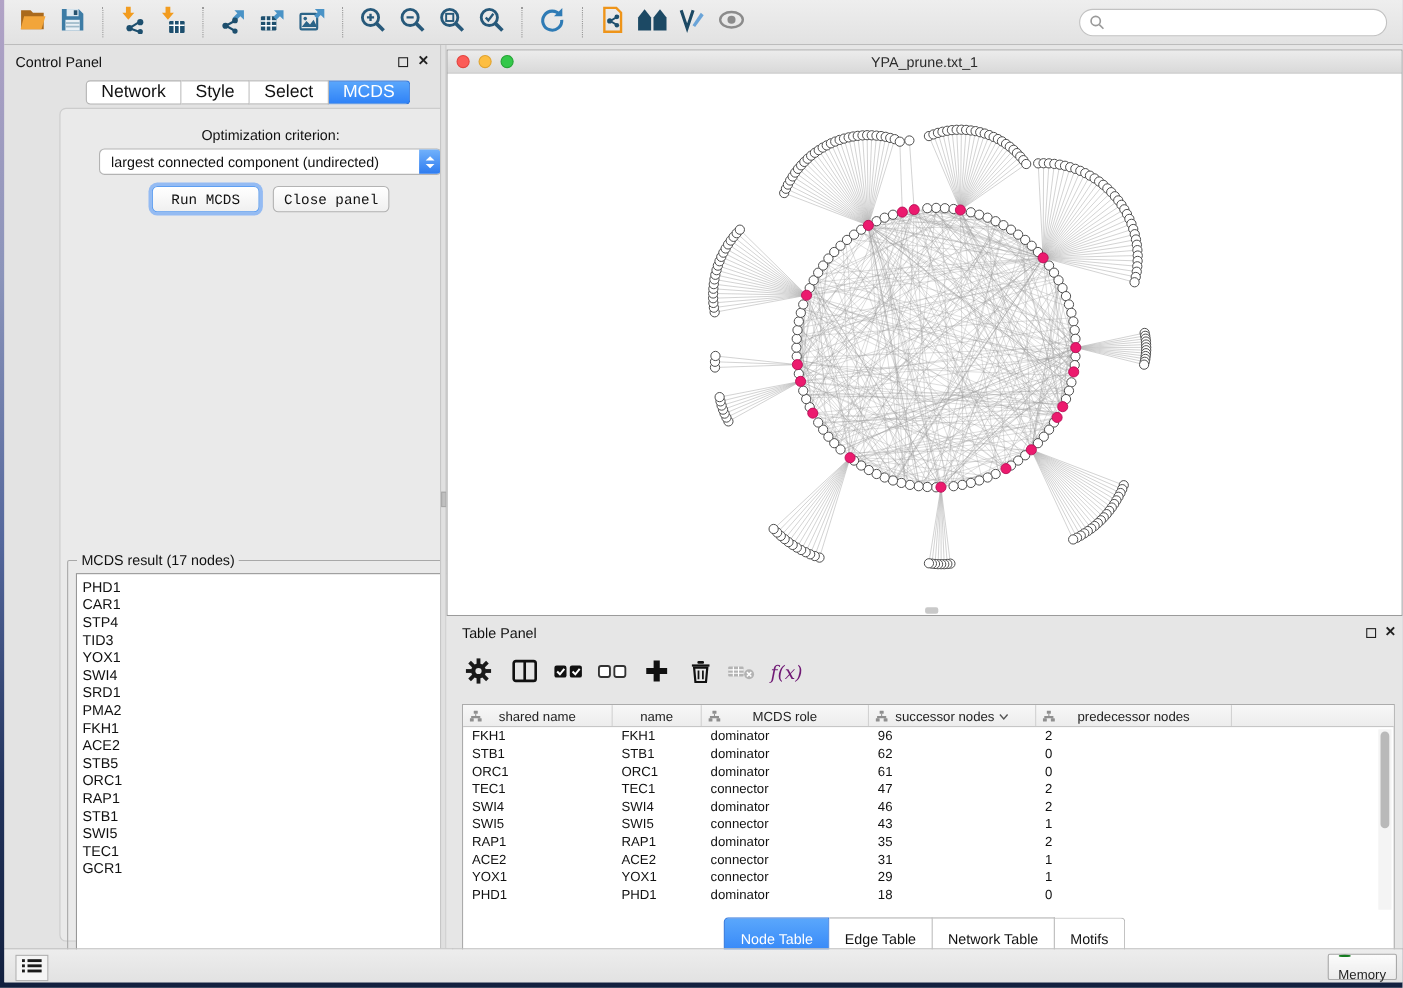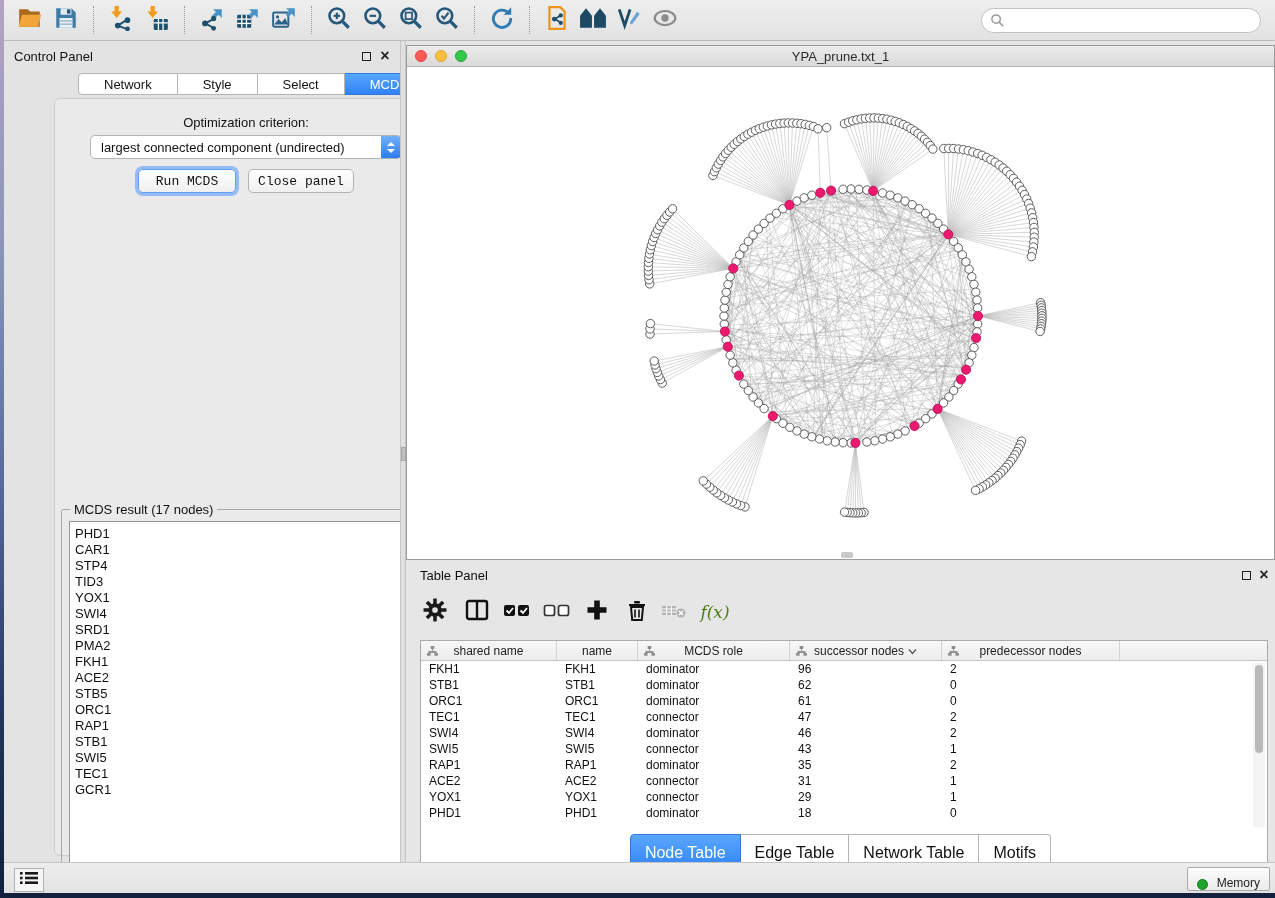--- a/index.html
+++ b/index.html
@@ -22,22 +22,22 @@
 
   
   .control-panel { position:absolute; left:0; top:41px; width:396px; height:821px; background:#e3e3e3; }
   .panel-header { position:absolute; left:0; top:0; width:100%; height:28px; }
   .panel-title { position:absolute; left:10px; top:8px; font-size:13px; color:#111; }
   .wdg { position:absolute; top:9px; width:12px; height:12px; display:flex; align-items:center; justify-content:center; }
   .float-box { width:9px; height:9px; border:1.6px solid #222; background:transparent; }
   .close-x { font-size:16px; font-weight:bold; color:#222; line-height:10px; }
 
   .seg-tabs { position:absolute; left:74px; top:32px; height:22px; display:flex; }
-  .seg { height:22px; padding:0 25px; background:#fff; border:1px solid #b4b4b4; border-left:none;
-    font-size:13px; color:#111; display:flex; align-items:center; }
+  .seg { height:22px; padding:0 13px; background:#fff; border:1px solid #b4b4b4; border-left:none;
+    font-size:16px; color:#111; display:flex; align-items:center; }
   .seg:first-child { border-left:1px solid #b4b4b4; border-radius:4px 0 0 4px; }
   .seg:last-child { border-radius:0 4px 4px 0; }
   .seg.active { background:linear-gradient(#5aa7fc,#2f82f7); color:#fff; border-color:#2f76dd; }
 
   .inner-panel { position:absolute; left:6px; top:57px; width:384px; height:758px;
     background:#eaeaea; border:1px solid #cccccc; border-radius:6px;margin-left:44px; }
   .opt-label { position:absolute; left:0; top:16px; width:100%; text-align:center; font-size:13px; color:#111; }
   .dropdown { position:absolute; left:35px; top:36px; width:312px; height:24px; background:#fff;
     border:1px solid #b3b3b3; border-radius:5px; display:flex; align-items:center; }
   .dropdown .dd-text { flex:1; font-size:13px; color:#111; padding-left:10px; white-space:nowrap; overflow:hidden; }
@@ -82,51 +82,51 @@
   .edge { stroke:#9b9b9b; stroke-width:.7; opacity:.42; }
   .fedge { stroke:#b8b8b8; stroke-width:.7; opacity:.8; }
   .nd { fill:#fff; stroke:#4c4c4c; stroke-width:.9; }
   .hub { fill:#ec1a6e; stroke:#b70d55; stroke-width:.8; }
 
   
   .table-panel { position:absolute; left:0; top:519px; width:869px; height:302px; background:#e6e6e6; }
   .tp-header { position:absolute; left:0; top:0; width:100%; height:28px; }
   .tp-toolbar { position:absolute; left:10px; top:32px; height:40px; display:flex; align-items:center; }
   .tp-tbtn { width:30px; height:30px; margin:0 4px; display:flex; align-items:center; justify-content:center; }
-  .fx-label { font-style:italic; font-family:"DejaVu Serif", serif; font-size:17px; color:#4d7c0f; }
+  .fx-label { font-style:italic; font-family:"DejaVu Serif", serif; font-size:17px; color:#701a75; }
 
   .table-wrap { position:absolute; left:14px; top:80px; width:848px; height:246px; background:#fff; border:1px solid #ababab; }
   .thead { position:absolute; left:0; top:0; width:100%; height:20px; background:linear-gradient(#f7f7f7,#ededed);
     border-bottom:1px solid #c6c6c6; display:flex; }
   .th { display:flex; align-items:center; justify-content:center; gap:4px; font-size:12px; color:#222;
     border-right:1px solid #d2d2d2; position:relative; }
   .c0 { width:136px; } .c1 { width:81px; } .c2 { width:152px; } .c3 { width:152px; } .c4 { width:178px; }
   .th .hicon { position:absolute; left:6px; top:5px; }
   .tbody { position:absolute; left:0; top:20px; width:100%; }
   .tr { display:flex; height:16px; }
   .td { font-size:12px; color:#111; line-height:16px; padding:0 8px; white-space:nowrap; overflow:hidden; }
   .td.c3, .td.c4 { text-align:left; }
   .table-sb { position:absolute; right:2px; top:22px; width:12px; height:164px; background:#f4f4f4; }
   .table-sb-thumb { position:absolute; left:2px; top:2px; width:8px; height:88px; background:#b9b9b9; border-radius:4px; }
 
   .table-tabs { position:absolute; left:0; top:274px; width:100%; display:flex; justify-content:center; }
   .ttab { height:38px; padding:0 14px; background:#fff; border:1px solid #b4b4b4; border-left:none;
-    font-size:16px; color:#111; display:flex; align-items:center; }
+    font-size:13px; color:#111; display:flex; align-items:center; }
   .ttab:first-child { border-left:1px solid #b4b4b4; border-radius:4px 0 0 4px; }
   .ttab:last-child { border-radius:0 4px 4px 0; }
   .ttab.active { background:linear-gradient(#5aa7fc,#2f82f7); color:#fff; border-color:#2f76dd; }
 
   
   .status-bar { position:absolute; left:0; top:862px; width:100%; height:31px;
     background:linear-gradient(#ededed,#e2e2e2); border-top:1px solid #c3c3c3; }
   .sb-left-btn { position:absolute; left:10px; top:5px; width:30px; height:24px; background:#f5f5f5;
     border:1px solid #b0b0b0; display:flex; align-items:center; justify-content:center; }
   .memory-btn { position:absolute; right:5px; top:4px; height:24px; padding:0 9px;
     background:linear-gradient(#fcfcfc,#ebebeb); border:1px solid #a9a9a9; border-radius:2px;
-    display:flex; align-items:flex-end; gap:9px; font-size:12px; color:#222; }
+    display:flex; align-items:flex-start; gap:9px; font-size:12px; color:#222;flex-direction:column; }
   .mem-dot { width:11px; height:11px; border-radius:50%; background:#1ea32c; border:1px solid #157b20; }
 
   .hicon rect, .hicon path { fill:#8f8f8f; }
 </style>
 </head>
 <body>
 
 <div class="window">
 
   <div class="toolbar">

